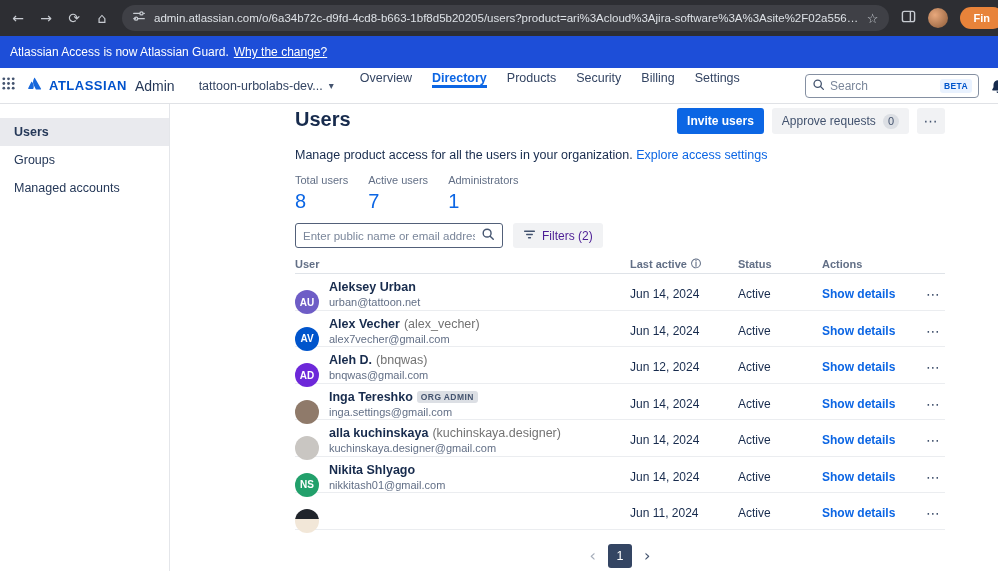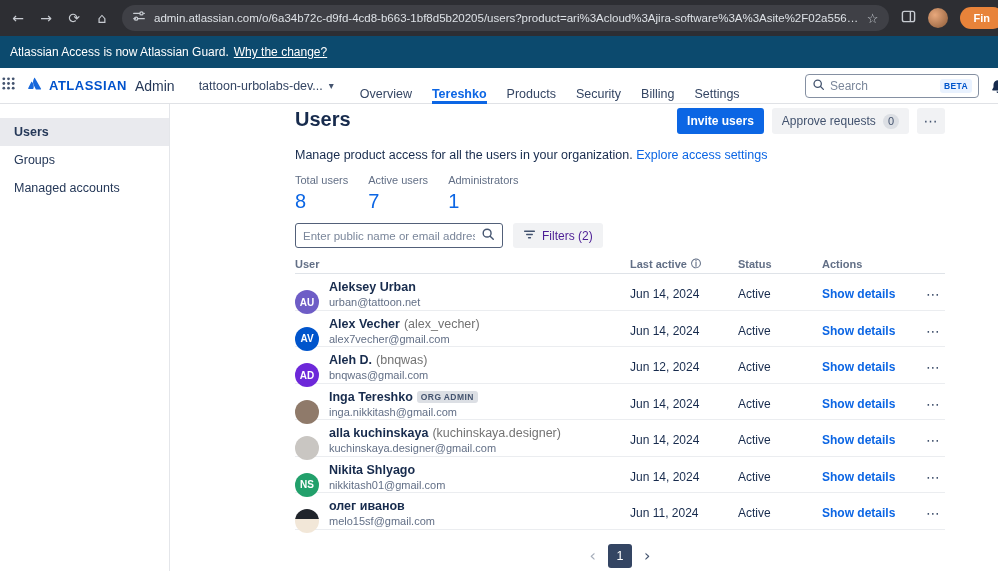--- a/index.html
+++ b/index.html
@@ -10,31 +10,31 @@
   
   .chrome { height: 36px; background: #2d2e33; display: flex; align-items: center; padding: 0 10px; gap: 12px; }
   .chrome .nav-icon { color: #c7cbd1; font-size: 14px; width: 16px; text-align: center; cursor: pointer; }
   .omnibox { flex: 1; height: 26px; background: #3f4046; border-radius: 13px; display: flex; align-items: center; padding: 0 10px; gap: 8px; min-width: 0; }
   .omnibox .url { color: #dde1e6; font-size: 11.5px; white-space: nowrap; overflow: hidden; text-overflow: ellipsis; flex: 1; }
   .omnibox .star { color: #c7cbd1; font-size: 13px; cursor: pointer; }
   .chrome-avatar { width: 20px; height: 20px; border-radius: 50%; flex-shrink: 0; background: radial-gradient(circle at 35% 35%, #e8a87c, #8a5a38); cursor: pointer; }
   .profile-pill { height: 22px; background: #e8833a; color: #fff; font-size: 11px; font-weight: 700; border-radius: 11px; padding: 0 14px; display: flex; align-items: center; margin-right: -16px; flex-shrink: 0; cursor: pointer; }
 
   
-  .banner { height: 32px; background: #0c4a6e; color: #fff; display: flex; align-items: center; padding: 0 10px; font-size: 12px; gap: 5px; }
+  .banner { height: 32px; background: #1d4ed8; color: #fff; display: flex; align-items: center; padding: 0 10px; font-size: 12px; gap: 5px; }
   .banner a { color: #fff; text-decoration: underline; cursor: pointer; }
 
   
   .app-header { height: 36px; background: #fff; border-bottom: 1px solid #e0e2e6; display: flex; align-items: center; padding: 0 1px; gap: 10px; }
   .brand { display: flex; align-items: center; gap: 6px; cursor: pointer; }
   .brand .word { font-size: 13px; font-weight: 700; color: #0052CC; letter-spacing: .5px; }
   .brand .prod { font-size: 14px; color: #253858; margin-left: 2px; }
   .org-sel { margin-left: 14px; display: flex; align-items: center; gap: 6px; font-size: 12.5px; color: #344563; cursor: pointer; max-width: 150px; }
   .org-sel .org-name { white-space: nowrap; overflow: hidden; text-overflow: ellipsis; }
-  .topnav { margin-left: 16px; display: flex; gap: 20px; height: 36px; align-items: flex-end; }
+  .topnav { margin-left: 16px; display: flex; gap: 20px; height: 36px; align-items: flex-start; }
   .topnav .item { font-size: 12.5px; color: #344563; display: flex; align-items: center; border-bottom: 3px solid transparent; padding-top: 3px; cursor: pointer; }
   .topnav .item.active { color: #0C66E4; border-bottom-color: #0C66E4; font-weight: 700; }
   .header-search { margin-left: auto; width: 174px; height: 24px; border: 1px solid #8590A2; border-radius: 4px; display: flex; align-items: center; padding: 0 6px; gap: 5px; background: #fff; }
   .header-search input { border: none; outline: none; flex: 1; min-width: 0; font-size: 12px; font-family: inherit; color: #172B4D; }
   .header-search input::placeholder { color: #7A869A; }
   .beta-chip { font-size: 8.5px; font-weight: 700; color: #0055CC; background: #E9F2FF; padding: 2px 4px; border-radius: 3px; letter-spacing: .4px; }
   .bell-wrap { position: relative; width: 22px; height: 24px; margin-right: -14px; flex-shrink: 0; cursor: pointer; }
   .bell-wrap svg { position: absolute; left: 0; top: 4px; }
   .notif-badge { position: absolute; top: -5px; left: 10px; background: #CA3521; color: #fff; font-size: 9px; font-weight: 700; border-radius: 8px; min-width: 15px; height: 14px; line-height: 14px; text-align: center; padding: 0 3px; }
 
@@ -149,21 +149,21 @@
     </span>
     <span class="word">ATLASSIAN</span>
     <span class="prod">Admin</span>
   </div>
   <div class="org-sel">
     <span class="org-name">tattoon-urbolabs-dev...</span>
     <span class="glyph" style="font-size:10px;color:#44546F">▾</span>
   </div>
   <nav class="topnav">
     <span class="item">Overview</span>
-    <span class="item active">Tereshko</span>
+    <span class="item active">Directory</span>
     <span class="item">Products</span>
     <span class="item">Security</span>
     <span class="item">Billing</span>
     <span class="item">Settings</span>
   </nav>
   <div class="header-search">
     <span>
       <svg width="13" height="13" viewBox="0 0 16 16">
           <circle cx="7" cy="7" r="4.5" fill="none" stroke="#44546F" stroke-width="1.6"></circle>
           <line x1="10.5" y1="10.5" x2="14" y2="14" stroke="#44546F" stroke-width="1.6" stroke-linecap="round"></line>
@@ -321,21 +321,21 @@
     <div class="user-cell">
       <span class="avatar" style="background: rgb(143, 122, 106);">
                   <span></span>
                 </span>
       <span class="nm">
         <span class="name-line">
           <span>Inga Tereshko</span>
 
           <span class="lozenge">ORG ADMIN</span>
         </span>
-        <span class="email">inga.nikkitash@gmail.com</span>
+        <span class="email">inga.settings@gmail.com</span>
       </span>
     </div>
     <div>Jun 14, 2024</div>
     <div>Active</div>
     <div class="actions-cell">
       <a class="show-details">Show details</a>
       <span class="row-meatball glyph">⋯</span>
     </div>
   </div>
 
@@ -380,27 +380,20 @@
       <a class="show-details">Show details</a>
       <span class="row-meatball glyph">⋯</span>
     </div>
   </div>
 
   <div class="trow">
     <div class="user-cell">
       <span class="avatar" style="background: linear-gradient(rgb(32, 36, 43) 42%, rgb(242, 231, 216) 42%);">
                   <span></span>
                 </span>
-      <span class="nm">
-        <span class="name-line">
-          <span>олег иванов</span>
-
-        </span>
-        <span class="email">melo15sf@gmail.com</span>
-      </span>
     </div>
     <div>Jun 11, 2024</div>
     <div>Active</div>
     <div class="actions-cell">
       <a class="show-details">Show details</a>
       <span class="row-meatball glyph">⋯</span>
     </div>
   </div>
 </div>
       </div>

